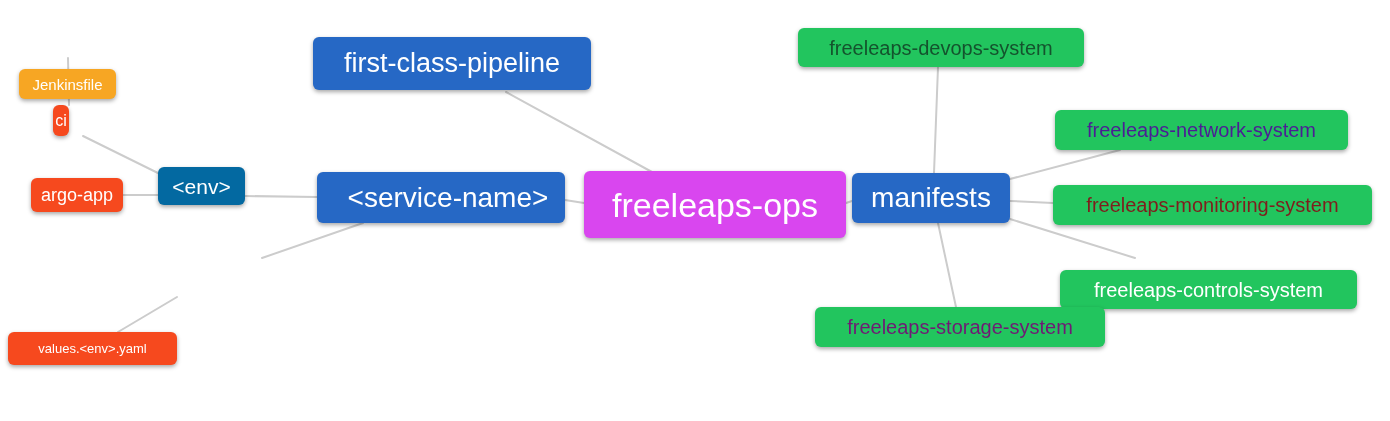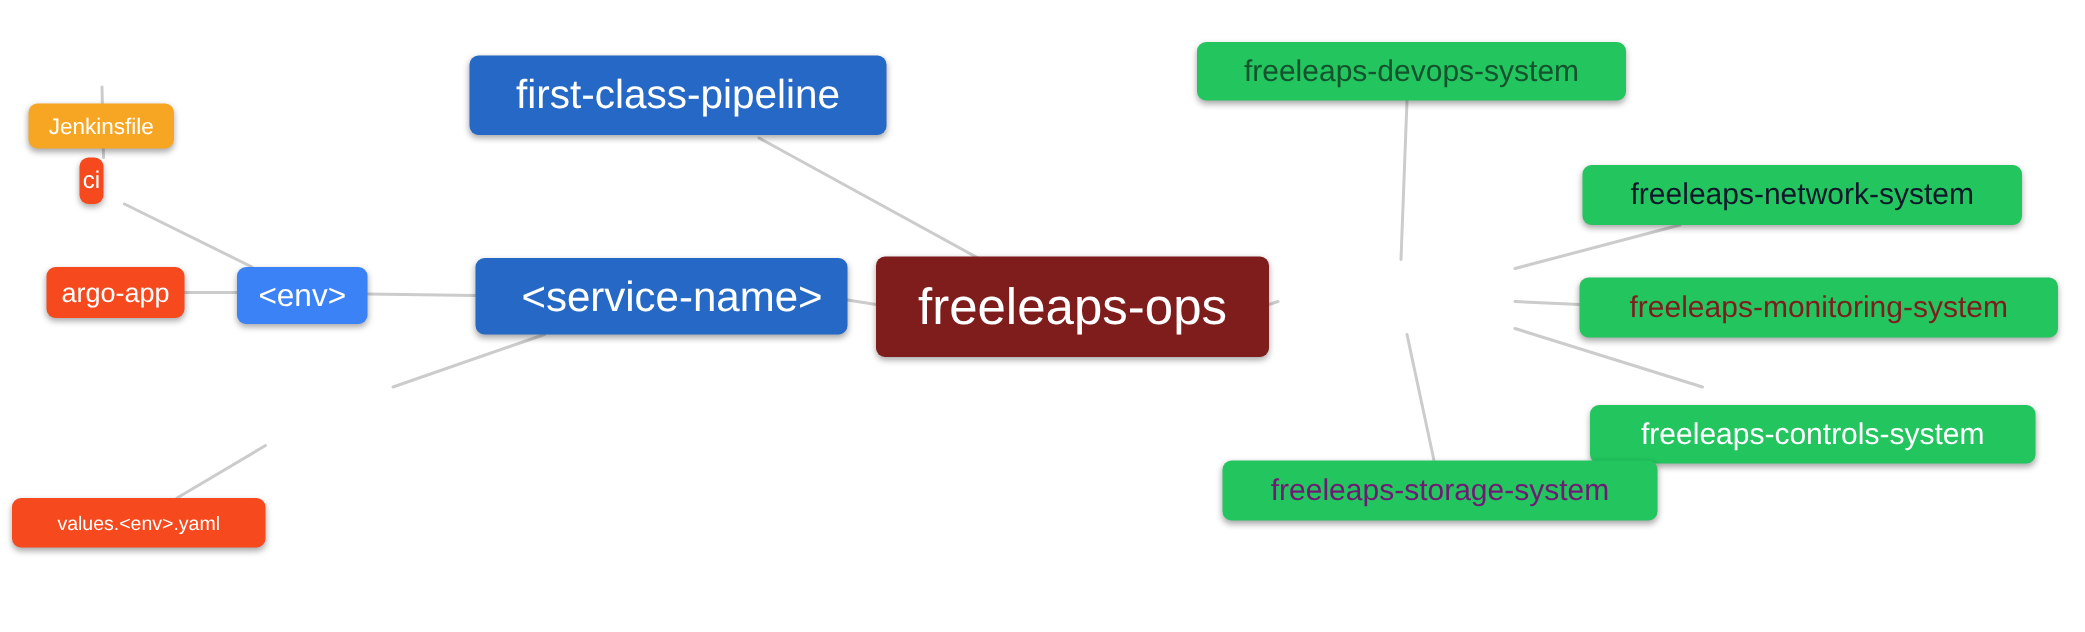--- a/index.html
+++ b/index.html
@@ -38,48 +38,51 @@
       <line x1="506" y1="92" x2="652" y2="172" stroke="#cccccc" stroke-width="2" stroke-linecap="round"></line>
       <line x1="565" y1="200" x2="584" y2="203" stroke="#cccccc" stroke-width="2" stroke-linecap="round"></line>
       <line x1="846" y1="203" x2="852" y2="201" stroke="#cccccc" stroke-width="2" stroke-linecap="round"></line>
       <line x1="934" y1="173" x2="938" y2="67" stroke="#cccccc" stroke-width="2" stroke-linecap="round"></line>
       <line x1="1010" y1="179" x2="1120" y2="150" stroke="#cccccc" stroke-width="2" stroke-linecap="round"></line>
       <line x1="1010" y1="201" x2="1053" y2="203" stroke="#cccccc" stroke-width="2" stroke-linecap="round"></line>
       <line x1="1010" y1="219" x2="1135" y2="258" stroke="#cccccc" stroke-width="2" stroke-linecap="round"></line>
       <line x1="938" y1="223" x2="956" y2="307" stroke="#cccccc" stroke-width="2" stroke-linecap="round"></line>
     </svg>
 
-<div class="node" style="left: 584px; top: 171px; width: 262px; height: 67px; font-size: 34px; background: #7f1d1d; color: rgb(255, 255, 255);">
+<div class="node" style="left: 584px; top: 171px; width: 262px; height: 67px; font-size: 34px; background: #d946ef; color: rgb(255, 255, 255);">
       <span>freeleaps-ops</span>
     </div>
     <div class="node" style="left: 313px; top: 37px; width: 278px; height: 53px; font-size: 27px; background: rgb(38, 104, 197); color: rgb(255, 255, 255);">
       <span>first-class-pipeline</span>
     </div>
     <div class="node" style="left: 317px; top: 172px; width: 248px; height: 51px; font-size: 28px; background: rgb(38, 104, 197); color: rgb(255, 255, 255); padding-left: 14px;">
       <span>&lt;service-name&gt;</span>
     </div>
-    <div class="node" style="left: 158px; top: 178px; width: 87px; height: 38px; font-size: 21px; background: #3b82f6; color: rgb(255, 255, 255);">
+    <div class="node" style="left: 852px; top: 173px; width: 158px; height: 50px; font-size: 28px; background: rgb(38, 104, 197); color: rgb(255, 255, 255);">
+      <span>manifests</span>
+    </div>
+    <div class="node" style="left: 158px; top: 167px; width: 87px; height: 38px; font-size: 21px; background: #0369a1; color: rgb(255, 255, 255);">
       <span>&lt;env&gt;</span>
     </div>
     <div class="node" style="left: 53px; top: 105px; width: 16px; height: 31px; font-size: 16px; background: rgb(246, 73, 30); color: rgb(255, 255, 255);">
       <span>ci</span>
     </div>
     <div class="node" style="left: 31px; top: 178px; width: 92px; height: 34px; font-size: 18px; background: rgb(246, 73, 30); color: rgb(255, 255, 255);">
       <span>argo-app</span>
     </div>
     <div class="node" style="left: 8px; top: 332px; width: 169px; height: 33px; font-size: 13px; background: rgb(246, 73, 30); color: rgb(255, 255, 255);">
       <span>values.&lt;env&gt;.yaml</span>
     </div>
     <div class="node" style="left: 19px; top: 28px; width: 97px; height: 30px; font-size: 15px; background: rgb(247, 166, 35); color: rgb(255, 255, 255); margin-top: 41px;">
       <span>Jenkinsfile</span>
     </div>
     <div class="node" style="left: 798px; top: 28px; width: 286px; height: 39px; font-size: 20px; background: rgb(34, 197, 94); color: #14532d;">
       <span>freeleaps-devops-system</span>
     </div>
-    <div class="node" style="left: 1055px; top: 110px; width: 293px; height: 40px; font-size: 20px; background: rgb(34, 197, 94); color: #0f172a;">
+    <div class="node" style="left: 1055px; top: 110px; width: 293px; height: 40px; font-size: 20px; background: rgb(34, 197, 94); color: #4c1d95;">
       <span>freeleaps-network-system</span>
     </div>
     <div class="node" style="left: 1053px; top: 185px; width: 319px; height: 40px; font-size: 20px; background: rgb(34, 197, 94); color: #7f1d1d;">
       <span>freeleaps-monitoring-system</span>
     </div>
     <div class="node" style="left: 1060px; top: 258px; width: 297px; height: 39px; font-size: 20px; background: rgb(34, 197, 94); color: rgb(255, 255, 255); margin-top: 12px;">
       <span>freeleaps-controls-system</span>
     </div>
     <div class="node" style="left: 815px; top: 307px; width: 290px; height: 40px; font-size: 20px; background: rgb(34, 197, 94); color: #701a75;">
       <span>freeleaps-storage-system</span>

